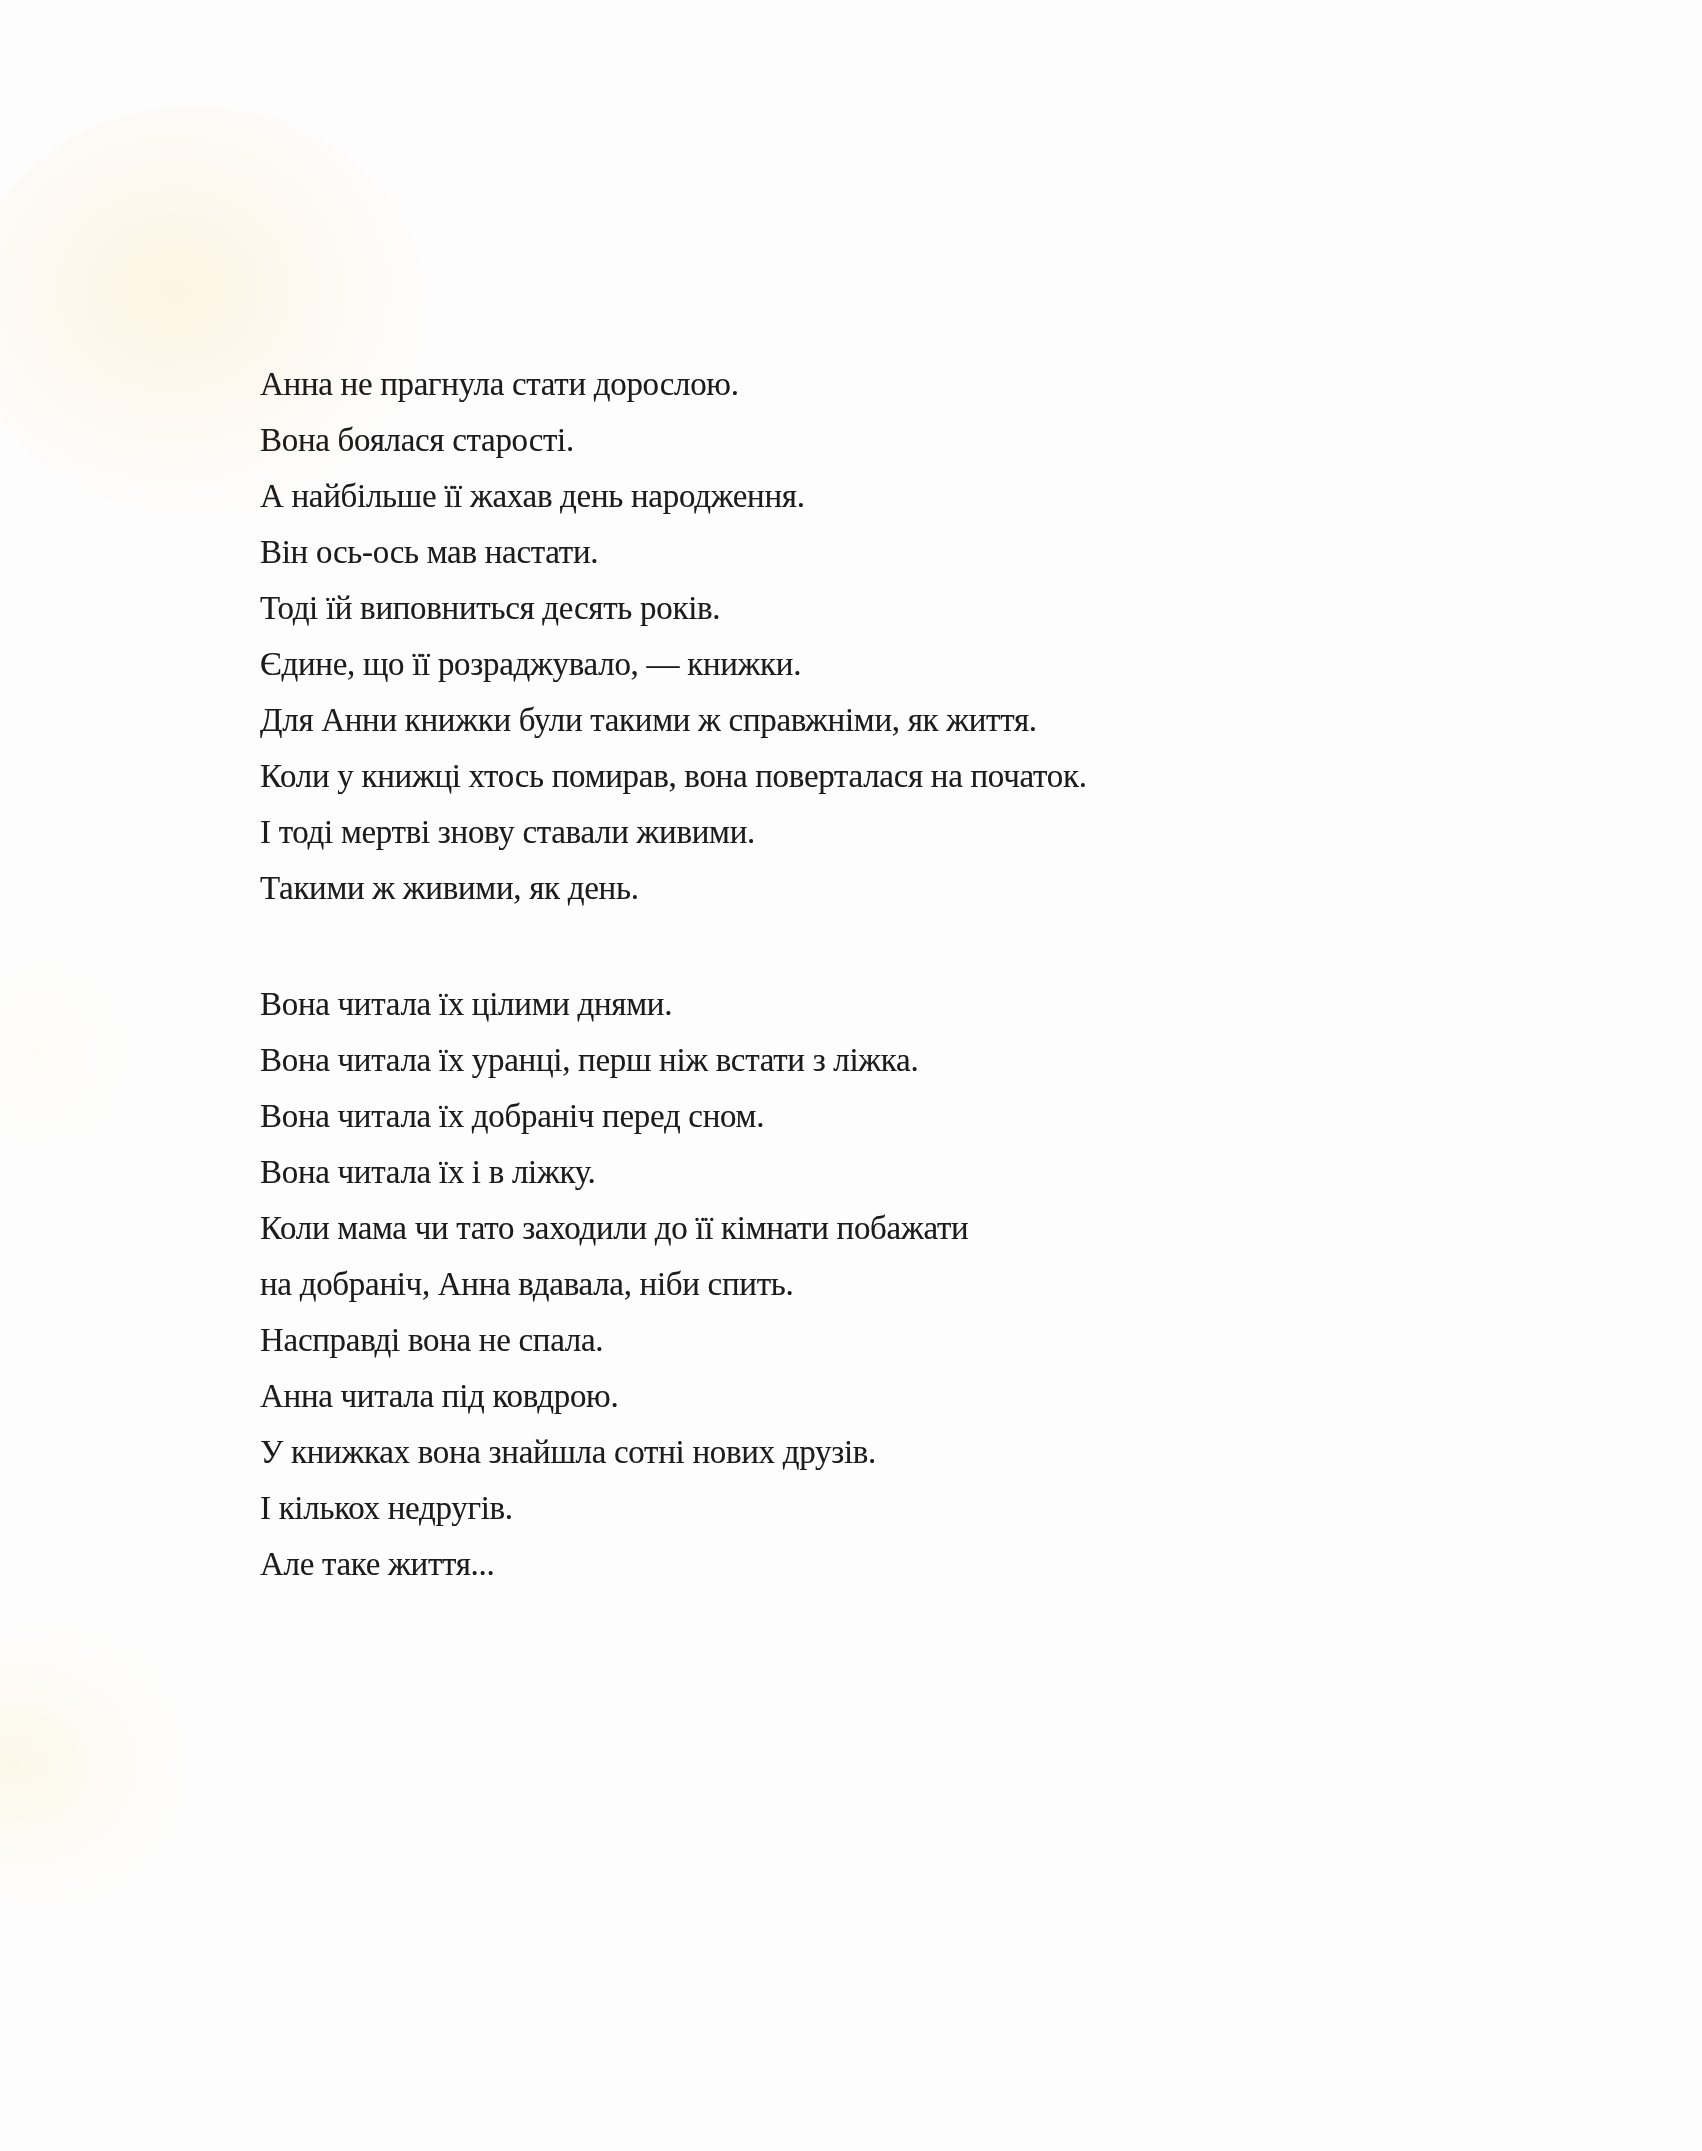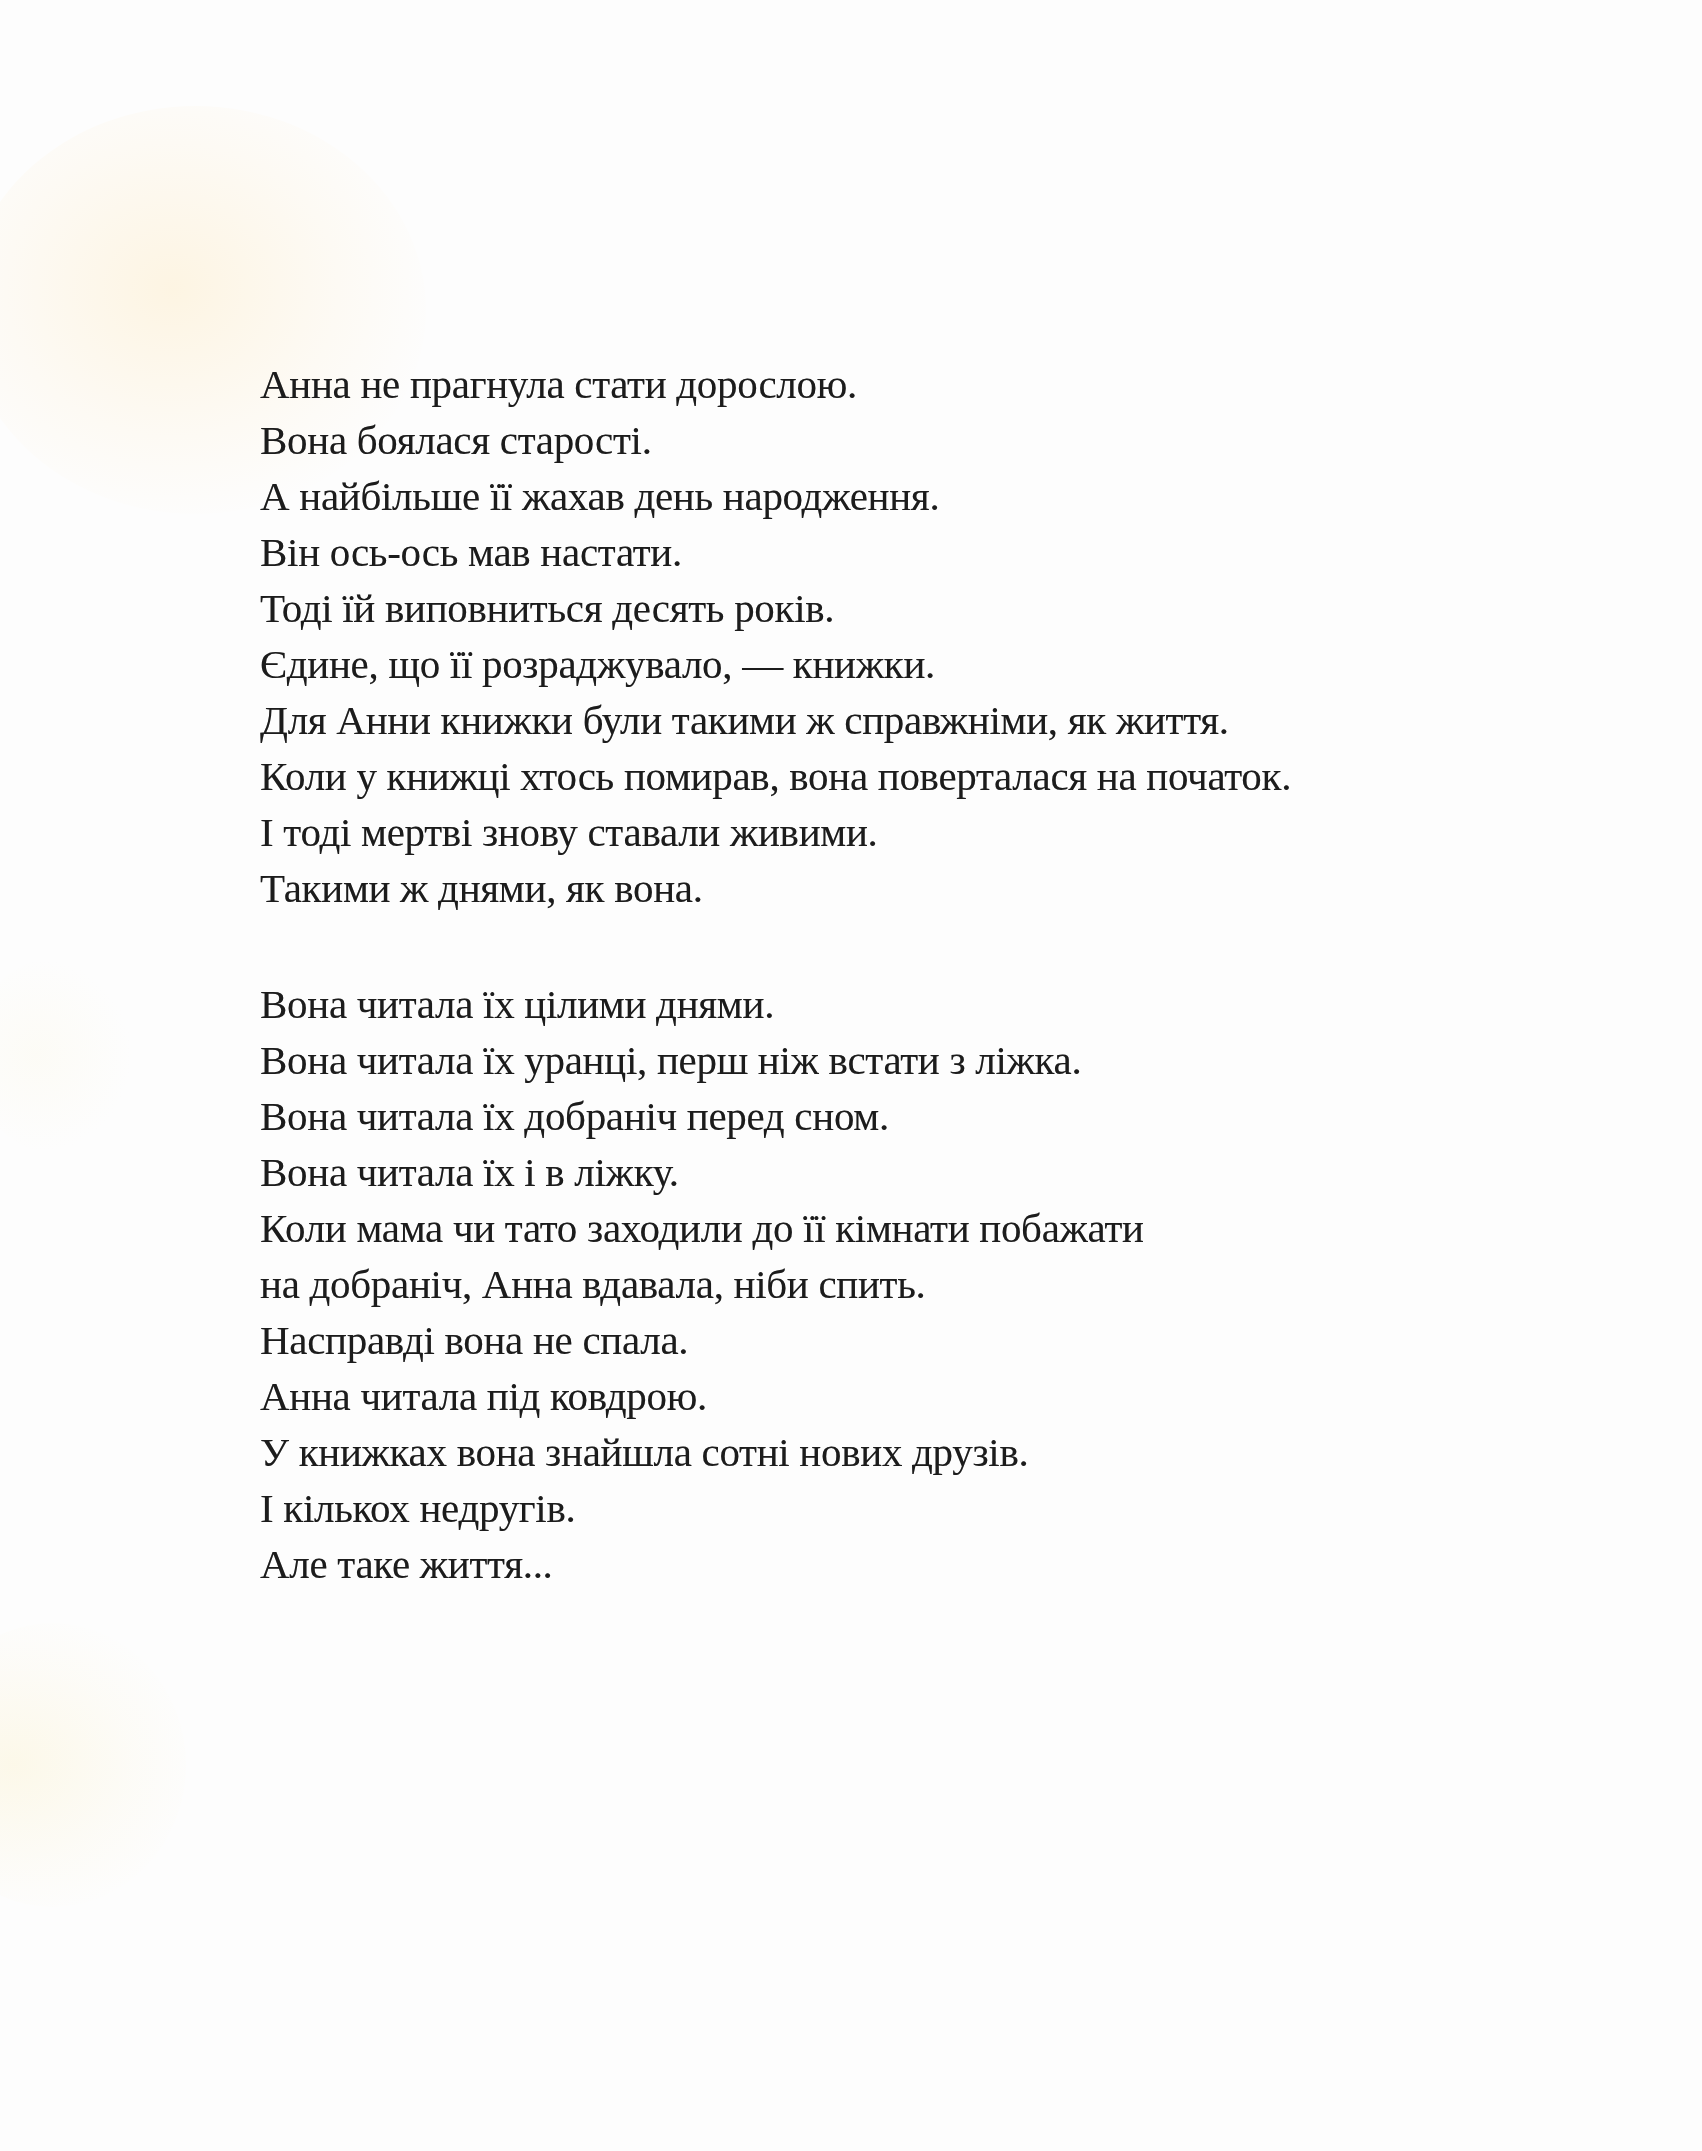--- a/index.html
+++ b/index.html
@@ -43,21 +43,21 @@
     background: radial-gradient(ellipse at 40% 50%,
       rgba(252,250,240,0.55) 0%,
       rgba(253,253,253,0) 70%);
   }
   .text-block {
     position: absolute;
     left: 260px;
     top: 356px;
     width: 1259px;
     color: #1c1c1c;
-    font-size: 41px;
+    font-size: 33px;
     line-height: 56px;
     letter-spacing: -0.3px;
     text-shadow: 0 0 0.5px rgba(20,20,20,0.35);
   }
   .para {
     margin: 0;
     padding: 0;
   }
   .para + .para {
     margin-top: 60px;
@@ -80,21 +80,21 @@
     <div class="para">
       <div class="text-line">Анна не прагнула стати дорослою.</div>
       <div class="text-line">Вона боялася старості.</div>
       <div class="text-line">А найбільше її жахав день народження.</div>
       <div class="text-line">Він ось-ось мав настати.</div>
       <div class="text-line">Тоді їй виповниться десять років.</div>
       <div class="text-line">Єдине, що її розраджувало, — книжки.</div>
       <div class="text-line">Для Анни книжки були такими ж справжніми, як життя.</div>
       <div class="text-line">Коли у книжці хтось помирав, вона поверталася на початок.</div>
       <div class="text-line">І тоді мертві знову ставали живими.</div>
-      <div class="text-line">Такими ж днями, як вона.</div>
+      <div class="text-line">Такими ж живими, як день.</div>
     </div>
 
     <div class="para">
       <div class="text-line">Вона читала їх цілими днями.</div>
       <div class="text-line">Вона читала їх уранці, перш ніж встати з ліжка.</div>
       <div class="text-line">Вона читала їх добраніч перед сном.</div>
       <div class="text-line">Вона читала їх і в ліжку.</div>
       <div class="text-line">Коли мама чи тато заходили до її кімнати побажати</div>
       <div class="text-line">на добраніч, Анна вдавала, ніби спить.</div>
       <div class="text-line">Насправді вона не спала.</div>

